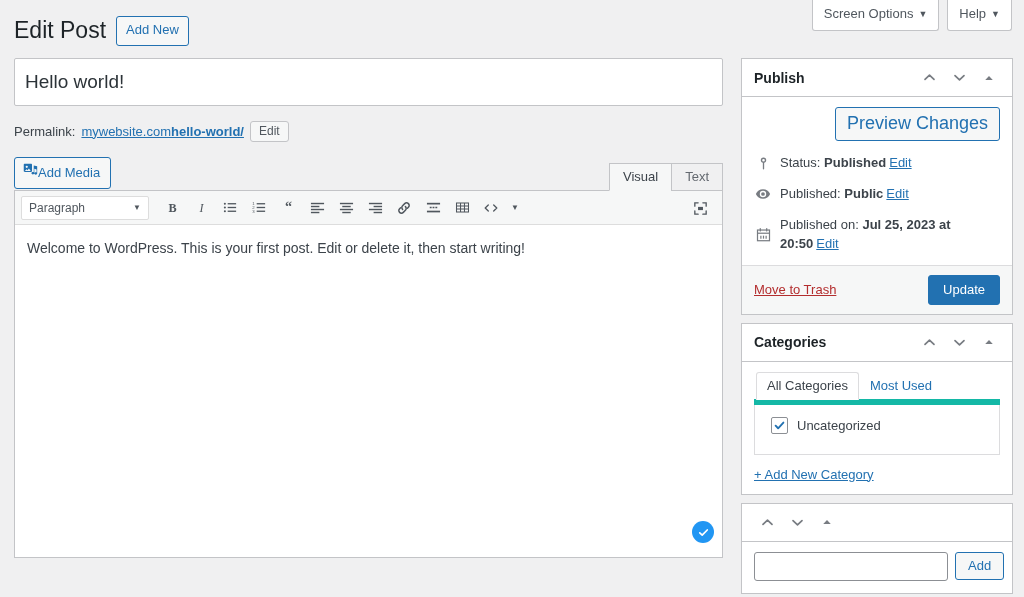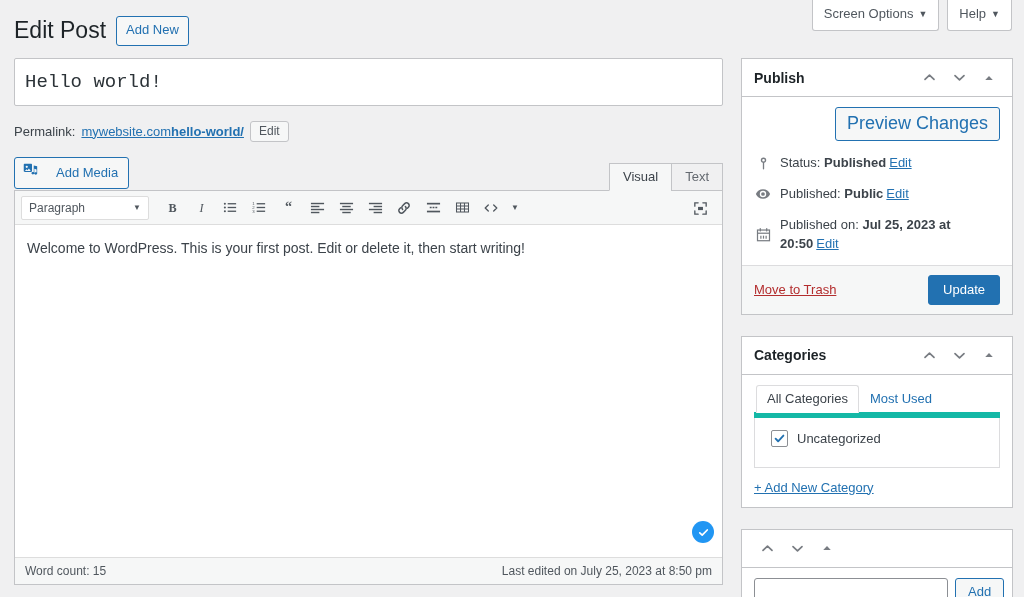--- a/index.html
+++ b/index.html
@@ -72,21 +72,21 @@
   
   .title-input {
     width: 100%;
     height: 48px;
     border: 1px solid #c3c4c7;
     border-radius: 2px;
     background: #fff;
     padding: 19px 10px;
     font-size: 19px;
     color: #2c3338;
-    font-family: Liberation Mono, monospace;
+    font-family: Liberation Sans, sans-serif;
     outline: none;
   }
 
   
   .permalink-row {
     display: flex; align-items: center; gap: 6px;
     margin-top: 13px;
     font-size: 13px;
     color: #3c434a;
     height: 24px;
@@ -109,21 +109,21 @@
     font-family: "Liberation Sans", sans-serif;
   }
 
   
   .media-row {
     margin-top: 14px;
     position: relative;
     height: 33px;
   }
   .add-media-btn {
-    display: inline-flex; align-items: center; gap: 18px;
+    display: inline-flex; align-items: center; gap: 0;
     border: 1px solid #2271b1;
     background: #f6f7f7;
     color: #2271b1;
     border-radius: 3px;
     padding: 5px 10px 5px 8px;
     font-size: 13px;
     cursor: pointer;
     line-height: 1.4;
     font-family: "Liberation Sans", sans-serif;
   }
@@ -228,21 +228,21 @@
     display: flex; align-items: center; justify-content: space-between;
     padding: 0 10px;
     font-size: 12px;
     color: #50575e;
   }
 
   
   .panel {
     background: #fff;
     border: 1px solid #c3c4c7;
-    margin-bottom: 21px;
+    margin-bottom: 8px;
   }
   .panel-head {
     display: flex; align-items: center;
     border-bottom: 1px solid #c3c4c7;
     height: 38px;
     padding: 0 10px 0 12px;
   }
   .panel-title {
     font-size: 14px;
     font-weight: bold;
@@ -556,24 +556,20 @@
 
     <div class="mce-body">
       <p class="mce-content">Welcome to WordPress. This is your first post. Edit or delete it, then start writing!</p>
       <div class="save-indicator">
         <svg width="13" height="13" viewBox="0 0 16 16" fill="none" stroke="#ffffff" stroke-width="2.1" stroke-linecap="round" stroke-linejoin="round">
           <polyline points="3.4,8.4 6.4,11.2 12.6,4.9"></polyline>
         </svg>
       </div>
     </div>
 
-    <div class="mce-statusbar">
-      <span>Word count: 15</span>
-      <span>Last edited on July 25, 2023 at 8:50 pm</span>
-    </div>
   </div>
 </div>
 
 <div class="col-side">
 
   <div class="panel">
     <div class="panel-head">
       <span class="panel-title">Publish</span>
       <div class="panel-ctrls">
         <div class="ctrl-btn">

